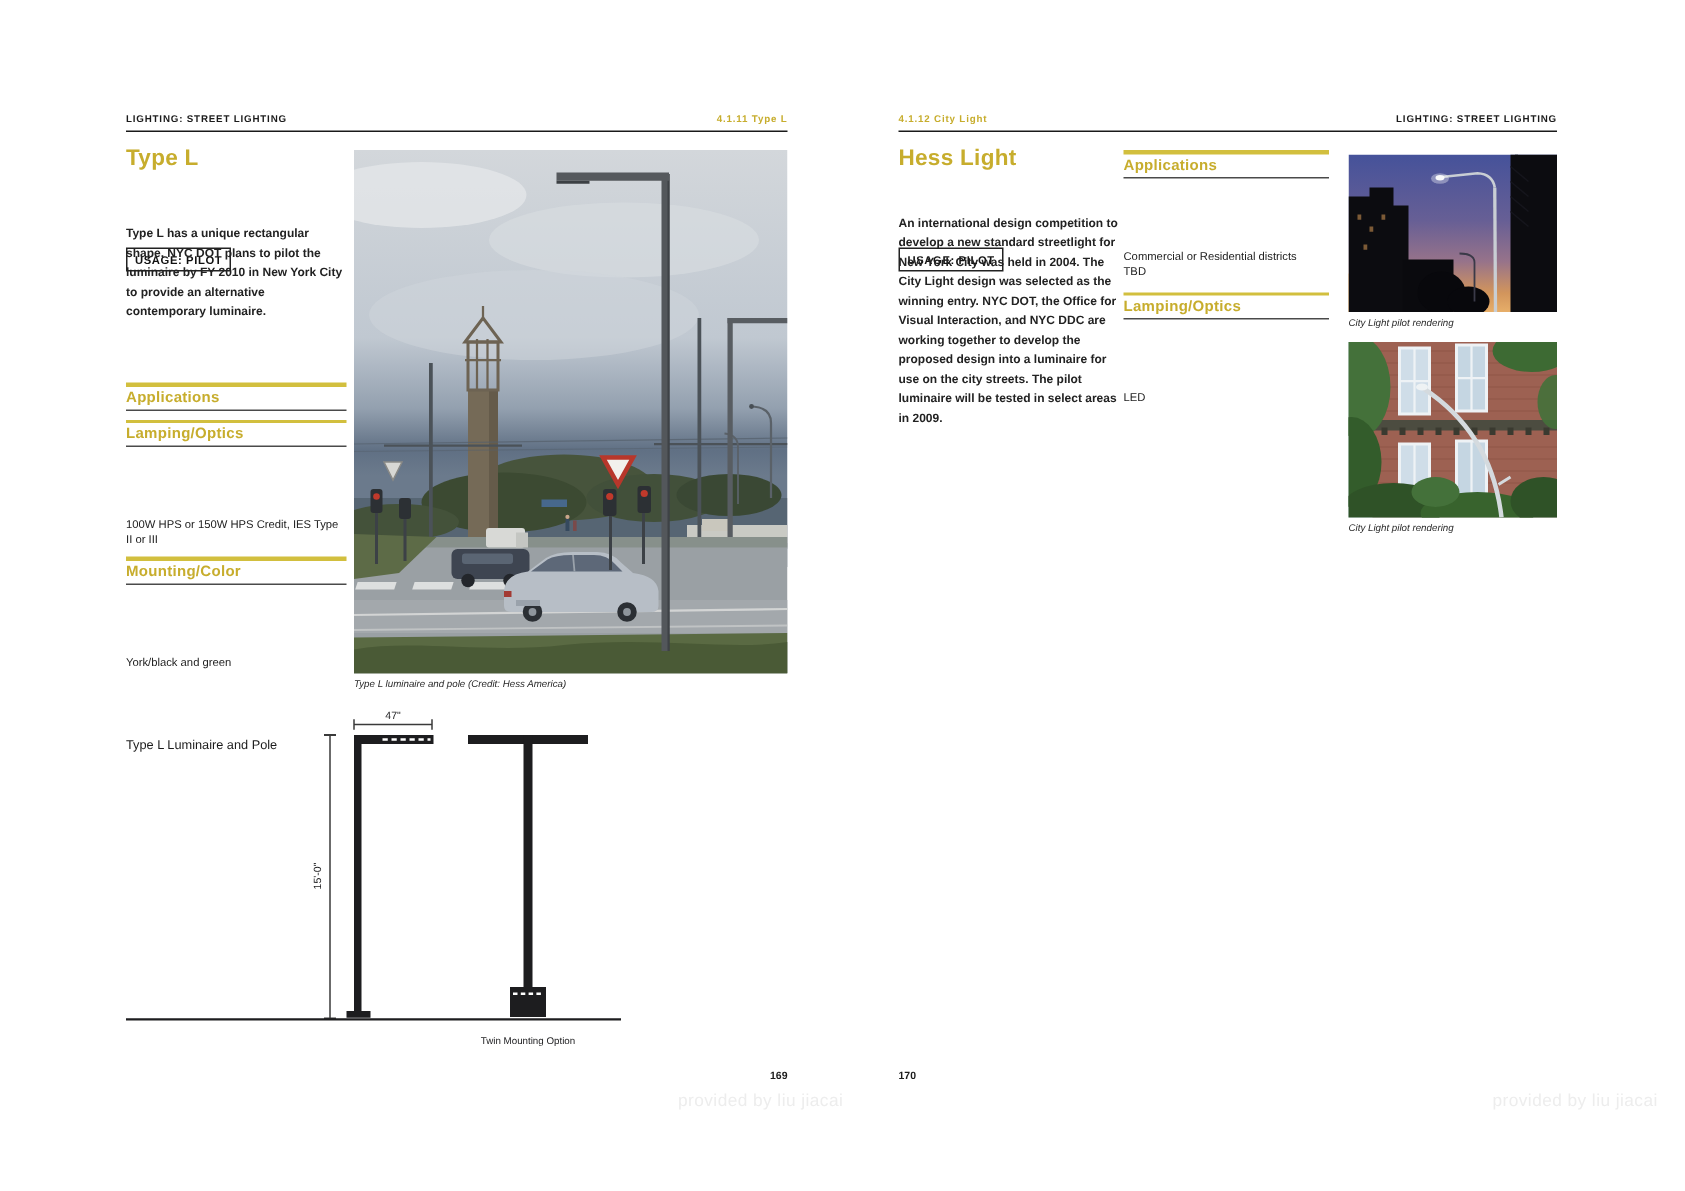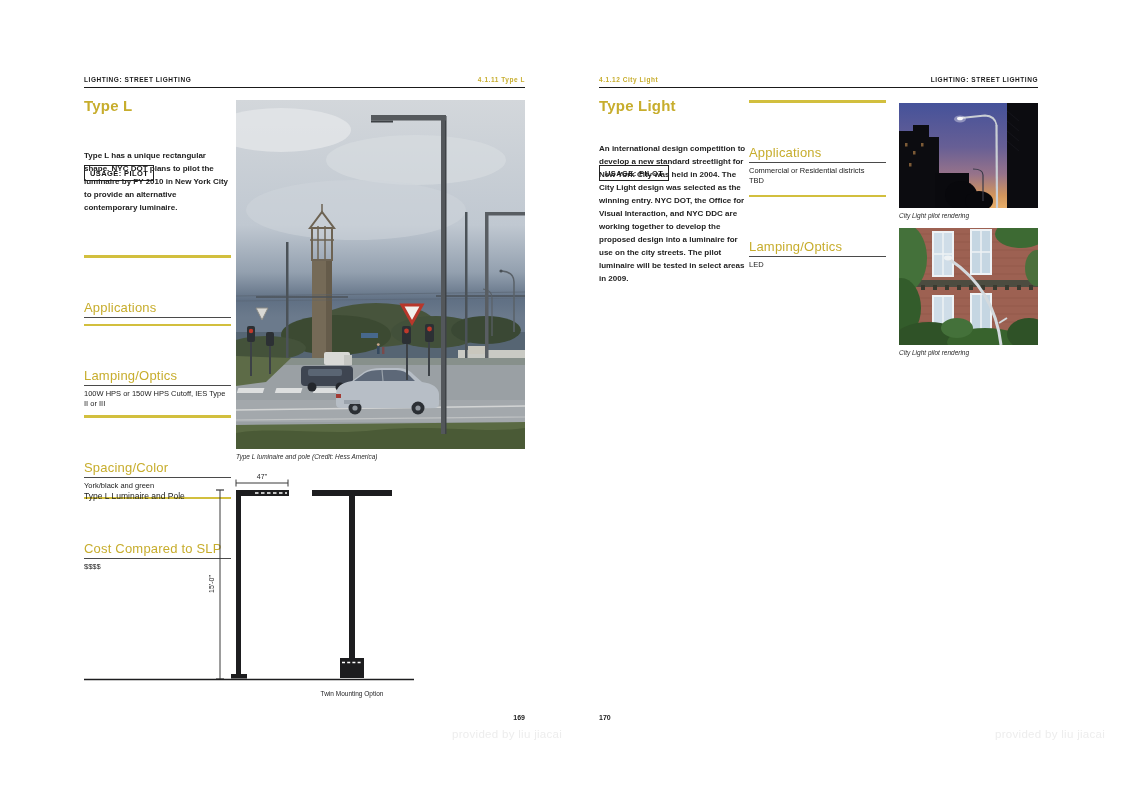--- a/index.html
+++ b/index.html
@@ -21,23 +21,23 @@
   
   .title{font-size:15px;font-weight:bold;color:var(--accent);letter-spacing:.2px;}
   .badge{
     display:inline-block;border:1.3px solid #222;padding:2.5px 5px 2px;
     font-size:7.5px;font-weight:bold;letter-spacing:.4px;color:#111;background:#fff;margin-top:44px;
   }
   .intro{font-size:8px;line-height:13px;color:#222;font-weight:bold;}
   
   .spec{margin-bottom:6px;}
   .spec-rule-top{height:2.5px;background:var(--accent-line);}
-  .spec-heading{color:var(--accent);font-weight:normal;font-size:13px;padding:2px 0 2px;letter-spacing:.2px;margin-top:40px;}
+  .spec-heading{color:var(--accent);font-weight:bold;font-size:10px;padding:2px 0 2px;letter-spacing:.2px;}
   .spec-divider{height:1px;background:#4a4a4a;}
-  .spec-value{font-size:7.5px;line-height:10px;padding-top:3px;color:#222;white-space:pre-line;}
+  .spec-value{font-size:7.5px;line-height:10px;padding-top:3px;color:#222;white-space:pre-line;margin-top:44px;}
   
   .caption{font-size:6.5px;font-style:italic;color:#2a2a2a;}
   .diagram-label{font-size:8.5px;font-weight:normal;}
   .pagenum{font-size:7px;font-weight:bold;}
   .watermark{font-size:11.5px;color:#ededed;font-weight:500;letter-spacing:.3px;}
   svg{display:block;}
 </style>
 </head>
 <body>
 
@@ -59,33 +59,27 @@
     <div class="abs" style="left:0;top:255px;width:147px;">
       <div class="spec">
         <div class="spec-rule-top"></div>
         <div class="spec-heading">Applications</div>
         <div class="spec-divider"></div>
       </div>
       <div class="spec">
         <div class="spec-rule-top"></div>
         <div class="spec-heading">Lamping/Optics</div>
         <div class="spec-divider"></div>
-        <div class="spec-value">100W HPS or 150W HPS Cutoff, IES Type II or III</div>
+        <div class="spec-value">100W HPS or 150W HPS Credit, IES Type II or III</div>
       </div>
       <div class="spec">
         <div class="spec-rule-top"></div>
-        <div class="spec-heading">Spacing/Color</div>
+        <div class="spec-heading">Mounting/Color</div>
         <div class="spec-divider"></div>
         <div class="spec-value">York/black and green</div>
-      </div>
-      <div class="spec">
-        <div class="spec-rule-top"></div>
-        <div class="spec-heading">Cost Compared to SLP</div>
-        <div class="spec-divider"></div>
-        <div class="spec-value">$$$$</div>
       </div>
     </div>
 
     <div class="abs" style="left:152px;top:100px;width:289px;height:349px;">
       <svg width="289" height="349" viewBox="0 0 289 349">
         <defs>
           <linearGradient id="skyL" x1="0" y1="0" x2="0" y2="1">
             <stop offset="0" stop-color="#d3d7db"></stop>
             <stop offset="0.45" stop-color="#c0c8d1"></stop>
             <stop offset="0.62" stop-color="#93a0af"></stop>
@@ -230,21 +224,21 @@
 
     <div class="abs pagenum" style="right:0;top:714px;">169</div>
   </div>
 
   <div class="abs" style="left:599px;top:0;width:439px;height:794px;">
 
     <div class="abs runhead accent" style="left:0;top:76px;">4.1.12 City Light</div>
     <div class="abs runhead" style="right:0;top:76px;">LIGHTING: STREET LIGHTING</div>
     <div class="abs headrule" style="left:0;top:87px;width:439px;"></div>
 
-    <div class="abs title" style="left:0;top:97px;">Type Light</div>
+    <div class="abs title" style="left:0;top:97px;">Hess Light</div>
     <div class="abs" style="left:0;top:121px;">
       <span class="badge">USAGE: PILOT</span>
     </div>
 
     <div class="abs intro" style="left:0;top:142px;width:150px;">An international design competition to develop a new standard streetlight for New York City was held in 2004. The City Light design was selected as the winning entry. NYC DOT, the Office for Visual Interaction, and NYC DDC are working together to develop the proposed design into a luminaire for use on the city streets. The pilot luminaire will be tested in select areas in 2009.</div>
 
     <div class="abs" style="left:150px;top:100px;width:137px;">
       <div class="spec" style="margin-bottom:9px;">
         <div class="spec-rule-top"></div>
         <div class="spec-heading">Applications</div>

